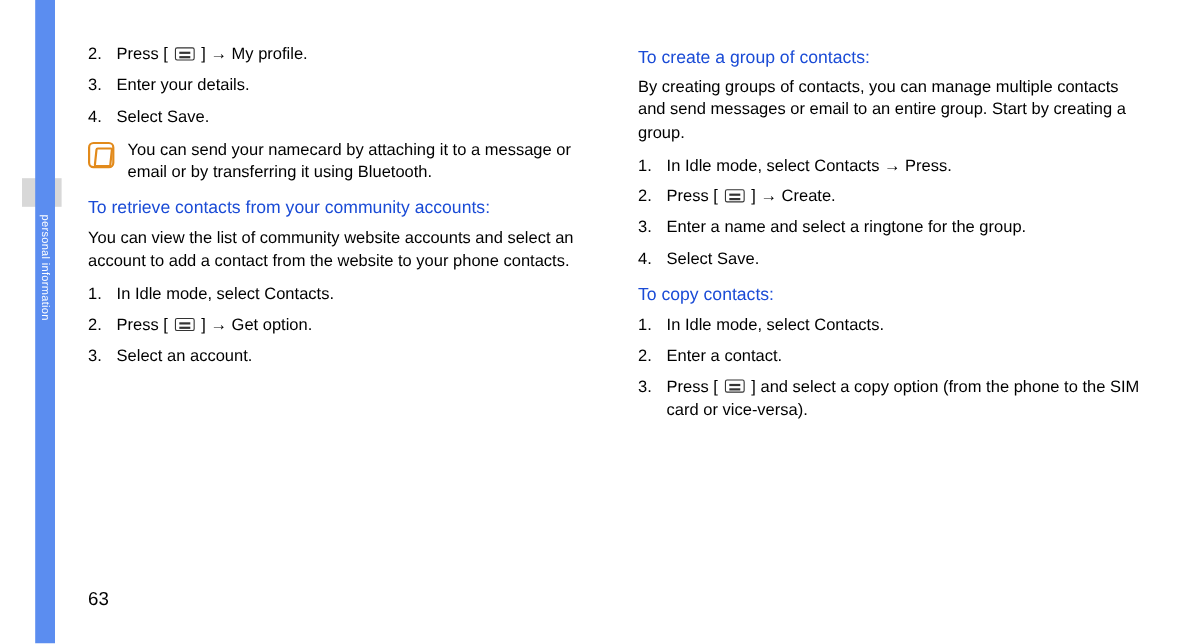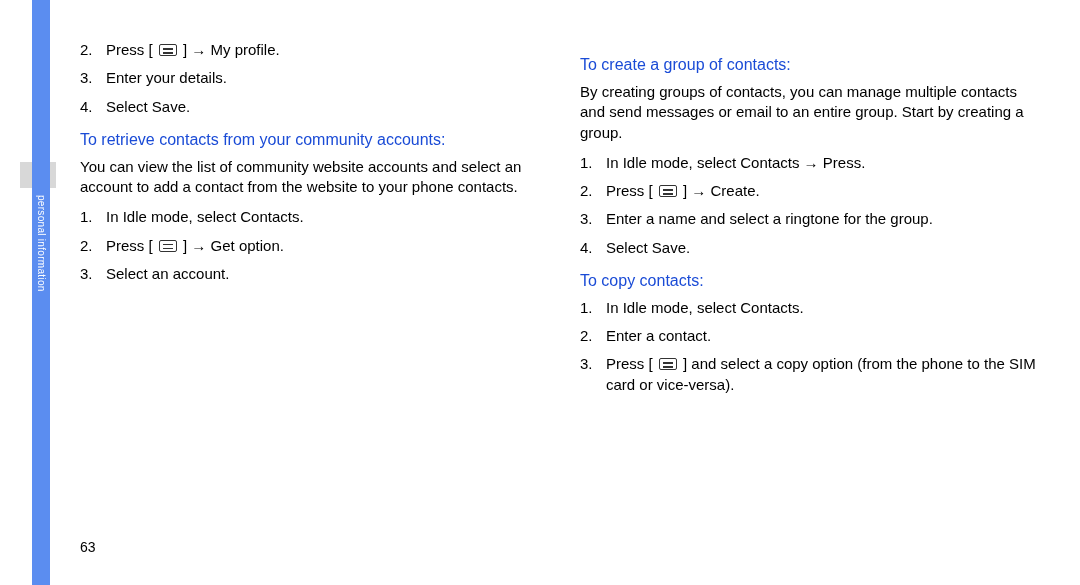--- a/index.html
+++ b/index.html
@@ -40,21 +40,21 @@
       text-align: left;
       display: flex;
       align-items: center;
       justify-content: flex-start;
       letter-spacing: 0.3px;
     }
     .page-number {
       position: absolute;
       left: 80px;
       bottom: 30px;
-      font-size: 14px;
+      font-size: 17px;
       text-align: right;
     }
     .columns {
       position: absolute;
       left: 80px;
       top: 40px;
       width: 970px;
       display: flex;
       gap: 40px;
     }
@@ -162,20 +162,24 @@
         <span class="txt">Enter your details.</span>
       </li>
       <li>
         <span class="num">4.</span>
         <span class="txt">
           <span>Select </span><b>Save</b><span>.</span>
         </span>
       </li>
     </ol>
 
+    <div class="note-row">
+      <div class="note-icon"></div>
+      <div class="para" style="margin-bottom:0">You can send your namecard by attaching it to a message or email or by transferring it using Bluetooth.</div>
+    </div>
 
     <div class="heading-blue">To retrieve contacts from your community accounts:</div>
     <div class="para">You can view the list of community website accounts and select an account to add a contact from the website to your phone contacts.</div>
 
     <ol class="steps">
       <li>
         <span class="num">1.</span>
         <span class="txt">
           <span>In Idle mode, select </span><b>Contacts</b><span>.</span>
         </span>
@@ -187,21 +191,21 @@
         </span>
       </li>
       <li>
         <span class="num">3.</span>
         <span class="txt">Select an account.</span>
       </li>
     </ol>
   </div>
 
   <div class="col">
-    <div class="heading-blue" style="margin-top:16px">To create a group of contacts:</div>
+    <div class="heading-blue" style="margin-top:4px">To create a group of contacts:</div>
     <div class="para">By creating groups of contacts, you can manage multiple contacts and send messages or email to an entire group. Start by creating a group.</div>
 
     <ol class="steps">
       <li>
         <span class="num">1.</span>
         <span class="txt">
           <span>In Idle mode, select </span><b>Contacts</b><span> → </span><b>Press</b><span>.</span>
         </span>
       </li>
       <li>

